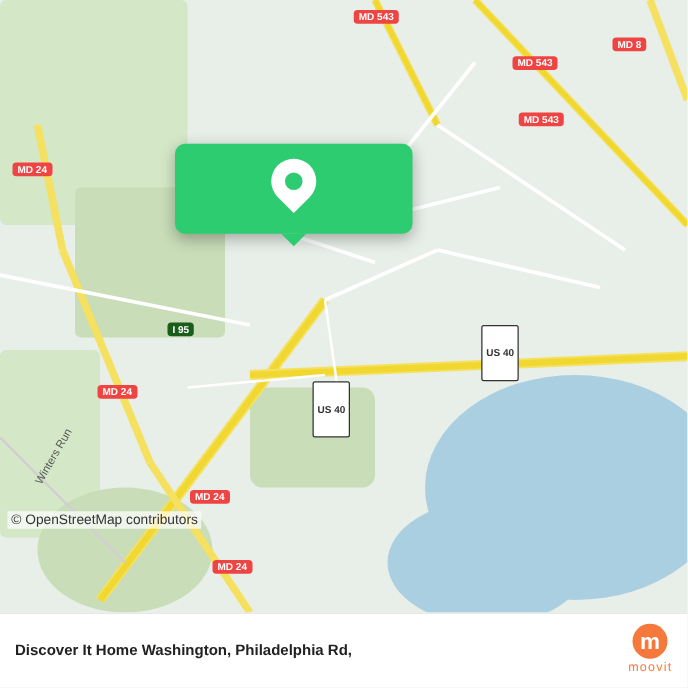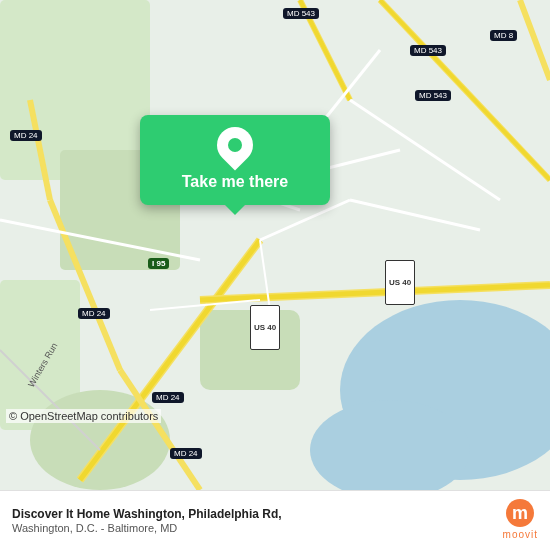--- a/index.html
+++ b/index.html
@@ -34,26 +34,26 @@
       display: flex;
       flex-direction: column;
       align-items: center;
       justify-content: center;
       font-size: 9px;
       font-weight: bold;
       color: #333;
     }
 
     .shield-md {
-      background: #0f172a;
+      background: #ef4444;
       color: white;
       border-radius: 3px;
       padding: 1px 4px;
       font-size: 8px;
-      font-weight: normal;
+      font-weight: bold;
     }
 
     .shield-us {
       background: white;
       border: 1px solid #333;
       border-radius: 2px;
       padding: 17px 3px;
       font-size: 8px;
       font-weight: bold;
     }
@@ -257,46 +257,44 @@
   </div>
   <div class="highway-shield" style="top:308px; left:78px;">
     <span class="shield-md">MD 24</span>
   </div>
   <div class="highway-shield" style="top:392px; left:152px;">
     <span class="shield-md">MD 24</span>
   </div>
   <div class="highway-shield" style="top:448px; left:170px;">
     <span class="shield-md">MD 24</span>
   </div>
-  <div class="highway-shield" style="top:258px; left:148px;">
+  <div class="highway-shield" style="top:258px; left:134px;">
     <span class="shield-i">I 95</span>
   </div>
   <div class="highway-shield" style="top:260px; left:385px;">
     <span class="shield-us">US 40</span>
   </div>
   <div class="highway-shield" style="top:305px; left:250px;">
     <span class="shield-us">US 40</span>
   </div>
 
   <div style="position:absolute; top:360px; left:18px; font-size:9px; color:#555; transform:rotate(-60deg); white-space:nowrap;">Winters Run</div>
 
   <div class="popup-card">
     <div class="popup-pin">
       <div class="popup-pin-inner"></div>
     </div>
-    <span class="popup-label">Take me there</span>
   </div>
 
   <div class="copyright-text">© OpenStreetMap contributors</div>
 </div>
 
 <div class="bottom-bar">
   <div class="destination-info">
     <div class="destination-name">Discover It Home Washington, Philadelphia Rd,</div>
-    <div class="destination-location">Washington, D.C. - Baltimore, MD</div>
   </div>
 
   <div class="moovit-logo">
     <svg width="32" height="32" viewBox="0 0 32 32">
       <circle cx="16" cy="16" r="14" fill="#f5793a"></circle>
       <text x="16" y="22" text-anchor="middle" font-size="18" font-weight="bold" fill="white" font-family="Arial">m</text>
     </svg>
     <span class="moovit-text">moovit</span>
   </div>
 </div>

